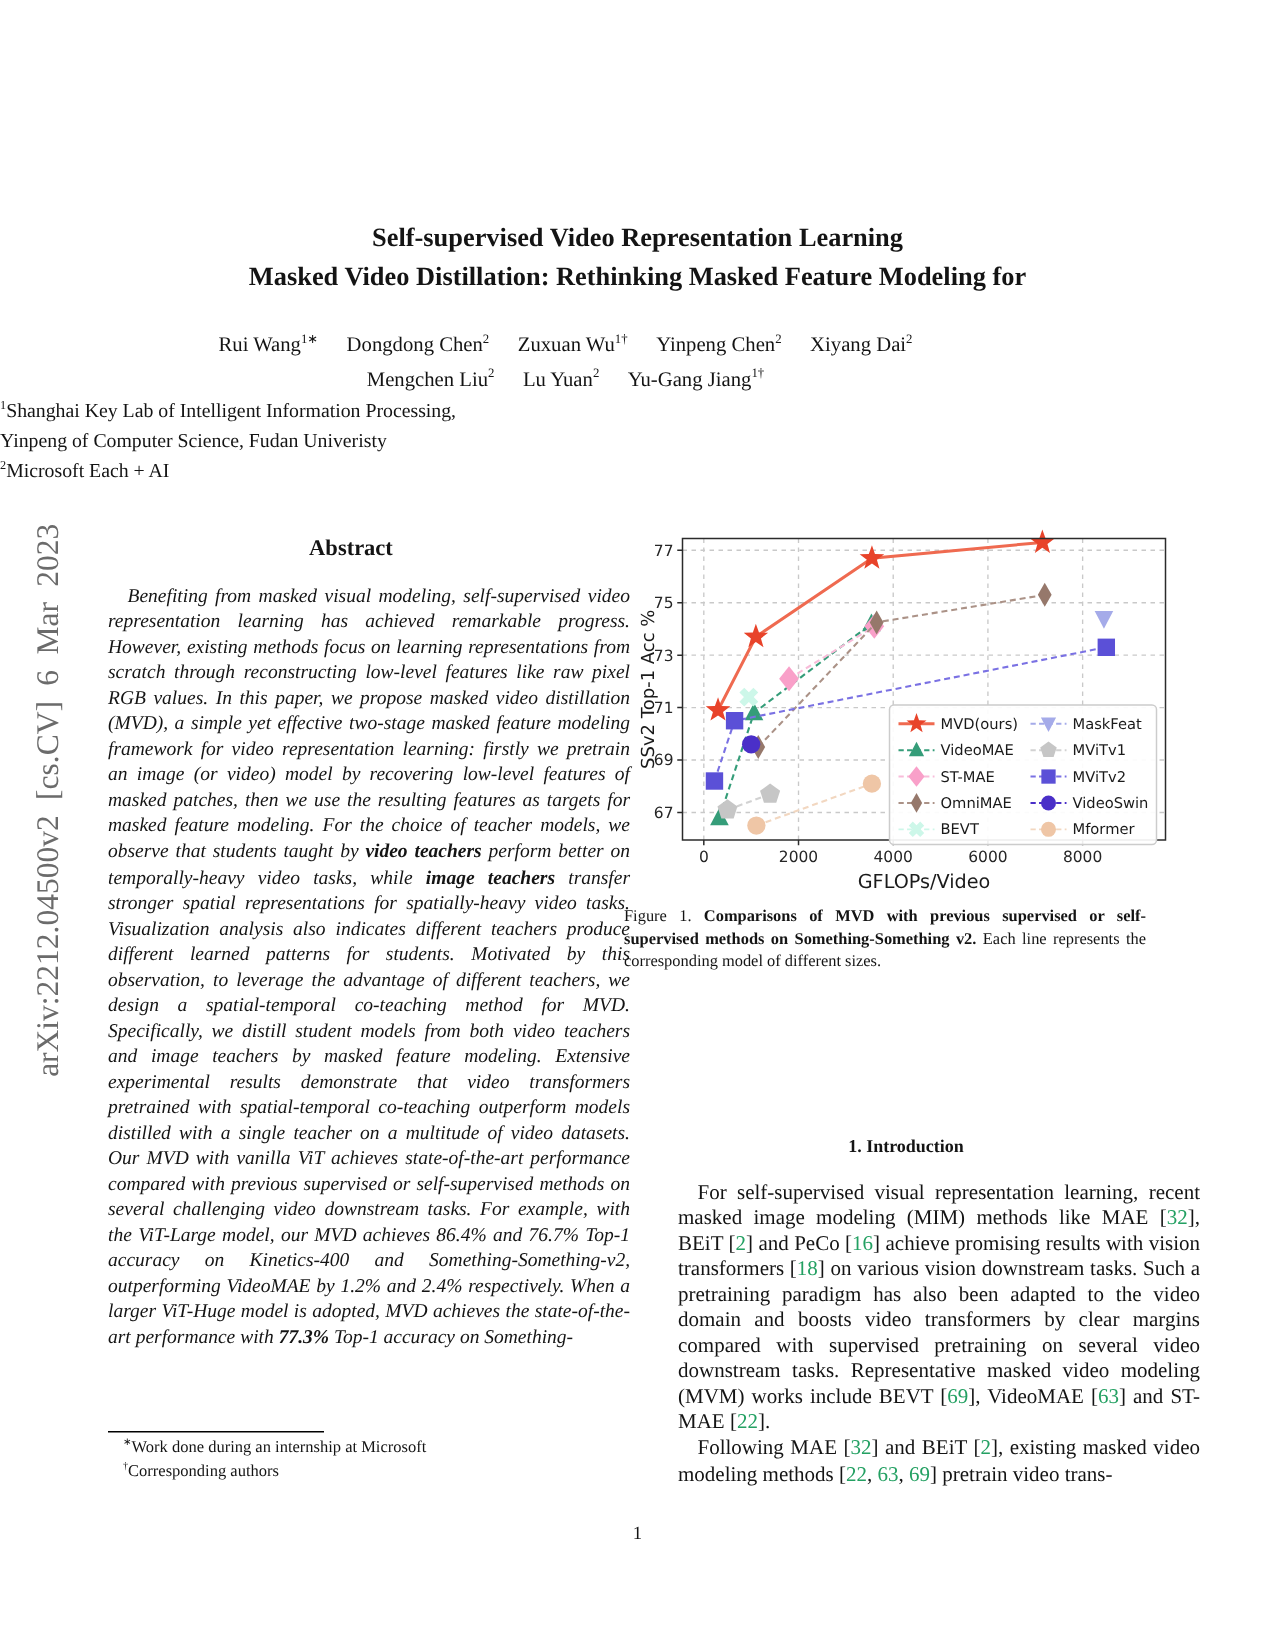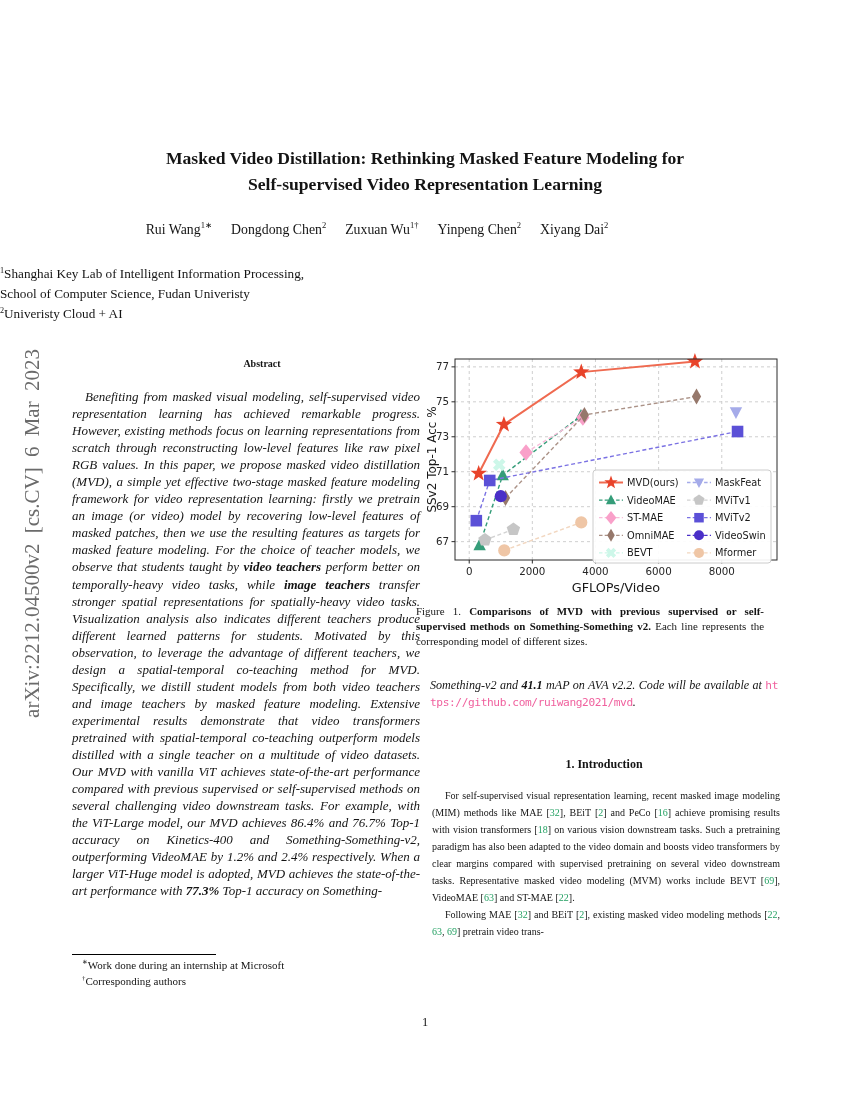--- a/index.html
+++ b/index.html
@@ -13,67 +13,68 @@
         font-weight:bold;font-size:17.6px;line-height:25.5px;}
 
   .authors-row{position:absolute;left:0;width:754px;text-align:center;font-size:13.8px;}
   .authors-row.r1{top:222px;}
   .authors-row.r2{top:245px;}
   .affil{position:absolute;left:0;width:850px;text-align:left;font-size:13.2px;}
   .affil.a1{top:266px;}
   .affil.a2{top:286px;}
   .affil.a3{top:306px;}
 
-  .abstract-heading{position:absolute;top:358px;left:88px;width:348px;text-align:center;
-        font-weight:bold;font-size:10px;}
+  .abstract-heading{position:absolute;top:358px;left:60px;width:348px;text-align:center;
+        font-weight:bold;font-size:15px;}
   .abstract-body{position:absolute;top:388px;left:72px;width:348px;text-align:justify;
         font-style:italic;font-size:13px;line-height:17.05px;text-indent:13px;}
 
   .footnote-block{position:absolute;left:72px;top:954px;width:348px;font-size:11px;line-height:15.5px;}
   .footnote-rule{width:144px;border-top:1px solid #000;margin-bottom:3px;}
   .footnote-line{text-indent:10px;}
 
   .figure-svg{position:absolute;left:427px;top:352px;}
   #chart text{font-family:"DejaVu Sans",sans-serif;}
 
   .caption{position:absolute;left:416px;top:604px;width:348px;text-align:justify;
         font-size:10.95px;line-height:14.9px;}
   .continuation{position:absolute;left:430px;top:677px;width:348px;text-align:justify;
         font-style:italic;font-size:12.1px;line-height:17.05px;}
   .intro-heading{position:absolute;left:430px;top:757px;width:348px;font-weight:bold;font-size:12px;text-align:center;}
-  .intro-body{position:absolute;left:432px;top:787px;width:348px;text-align:justify;
-        font-size:10px;line-height:17.05px;}
+  .intro-body{position:absolute;left:452px;top:787px;width:348px;text-align:justify;
+        font-size:14px;line-height:17.05px;}
   .intro-body p{margin:0;text-indent:13px;}
 
   .page-number{position:absolute;left:0;top:1015px;width:850px;text-align:center;font-size:12.5px;}
 
   sup{font-size:62%;vertical-align:super;line-height:0;}
   .seg-b{font-weight:bold;}
   .seg-cite{color:#23a062;}
   .seg-url{color:#f0619e;font-style:normal;font-family:"DejaVu Sans Mono",monospace;
         font-size:11.2px;letter-spacing:-0.4px;word-break:break-all;}
   .seg-gap{display:inline-block;width:19px;}
 </style>
 </head>
 <body>
 
 <div class="page">
 
   <div class="arxiv-banner">arXiv:2212.04500v2 [cs.CV] 6 Mar 2023</div>
 
   <div class="title">
+    <div>Self-supervised Video Representation Learning</div>
     <div>Masked Video Distillation: Rethinking Masked Feature Modeling for</div>
-    <div>Self-supervised Video Representation Learning</div>
   </div>
 
   <div class="authors-row r1"><span>Rui Wang</span><sup>1∗</sup><span class="seg-gap"></span><span>Dongdong Chen</span><sup>2</sup><span class="seg-gap"></span><span>Zuxuan Wu</span><sup>1†</sup><span class="seg-gap"></span><span>Yinpeng Chen</span><sup>2</sup><span class="seg-gap"></span><span>Xiyang Dai</span><sup>2</sup></div>
+  <div class="authors-row r2"><span>Mengchen Liu</span><sup>2</sup><span class="seg-gap"></span><span>Lu Yuan</span><sup>2</sup><span class="seg-gap"></span><span>Yu-Gang Jiang</span><sup>1†</sup></div>
 
   <div class="affil a1"><sup>1</sup><span>Shanghai Key Lab of Intelligent Information Processing,</span></div>
-  <div class="affil a2"><span>School of Computer Science, Fudan Univeristy</span></div>
-  <div class="affil a3"><sup>2</sup><span>Univeristy Cloud + AI</span></div>
+  <div class="affil a2"><span>Yinpeng of Computer Science, Fudan Univeristy</span></div>
+  <div class="affil a3"><sup>2</sup><span>Microsoft Each + AI</span></div>
 
   <div class="abstract-heading">Abstract</div>
   <div class="abstract-body"><span>Benefiting from masked visual modeling, self-supervised video representation learning has achieved remarkable progress.  However, existing methods focus on learning representations from scratch through reconstructing low-level features like raw pixel RGB values. In this paper, we propose masked video distillation (MVD), a simple yet effective two-stage masked feature modeling framework for video representation learning: firstly we pretrain an image (or video) model by recovering low-level features of masked patches, then we use the resulting features as targets for masked feature modeling. For the choice of teacher models, we observe that students taught by </span><span class="seg-b">video teachers</span><span> perform better on temporally-heavy video tasks, while </span><span class="seg-b">image teachers</span><span> transfer stronger spatial representations for spatially-heavy video tasks. Visualization analysis also indicates different teachers produce different learned patterns for students.  Motivated by this observation, to leverage the advantage of different teachers, we design a spatial-temporal co-teaching method for MVD. Specifically, we distill student models from both video teachers and image teachers by masked feature modeling.  Extensive experimental results demonstrate that video transformers pretrained with spatial-temporal co-teaching outperform models distilled with a single teacher on a multitude of video datasets.  Our MVD with vanilla ViT achieves state-of-the-art performance compared with previous supervised or self-supervised methods on several challenging video downstream tasks.  For example, with the ViT-Large model, our MVD achieves 86.4% and 76.7% Top-1 accuracy on Kinetics-400 and Something-Something-v2, outperforming VideoMAE by 1.2% and 2.4% respectively. When a larger ViT-Huge model is adopted, MVD achieves the state-of-the-art performance with </span><span class="seg-b">77.3%</span><span> Top-1 accuracy on Something-</span></div>
 
   <div class="footnote-block">
     <div class="footnote-rule"></div>
     <div class="footnote-line"><sup>∗</sup><span>Work done during an internship at Microsoft</span></div>
     <div class="footnote-line"><sup>†</sup><span>Corresponding authors</span></div>
   </div>
 
@@ -171,21 +172,20 @@
       <line x1="260" y1="183.3" x2="284" y2="183.3" stroke="#4a2fc8" stroke-width="1.3" stroke-dasharray="3.5 2.2"></line>
       <circle cx="272" cy="183.3" r="5.002" fill="#4a2fc8"></circle>
       <text x="288" y="186.70000000000002" font-size="9.8" fill="#1a1a1a">VideoSwin</text>
       <line x1="260" y1="200.9" x2="284" y2="200.9" stroke="#f2d7c0" stroke-width="1.3" stroke-dasharray="3.5 2.2"></line>
       <circle cx="272" cy="200.9" r="5.002" fill="#efc6a6"></circle>
       <text x="288" y="204.3" font-size="9.8" fill="#1a1a1a">Mformer</text>
     </svg>
 
   <div class="caption"><span>Figure 1. </span><span class="seg-b">Comparisons of MVD with previous supervised or self-supervised methods on Something-Something v2.</span><span> Each line represents the corresponding model of different sizes.</span></div>
 
-  <div class="continuation"><span>Something-v2 and </span><span class="seg-b">41.1</span><span> mAP on AVA v2.2.  Code will be available at </span><span class="seg-url" style="color: rgb(240, 97, 158);">https://github.com/ruiwang2021/mvd</span><span>.</span></div>
 
   <div class="intro-heading">1. Introduction</div>
 
   <div class="intro-body">
     <p><span>For self-supervised visual representation learning, recent masked image modeling (MIM) methods like MAE [</span><span class="seg-cite" style="color: rgb(35, 160, 98);">32</span><span>], BEiT [</span><span class="seg-cite" style="color: rgb(35, 160, 98);">2</span><span>] and PeCo [</span><span class="seg-cite" style="color: rgb(35, 160, 98);">16</span><span>] achieve promising results with vision transformers [</span><span class="seg-cite" style="color: rgb(35, 160, 98);">18</span><span>] on various vision downstream tasks. Such a pretraining paradigm has also been adapted to the video domain and boosts video transformers by clear margins compared with supervised pretraining on several video downstream tasks.  Representative masked video modeling (MVM) works include BEVT [</span><span class="seg-cite" style="color: rgb(35, 160, 98);">69</span><span>], VideoMAE [</span><span class="seg-cite" style="color: rgb(35, 160, 98);">63</span><span>] and ST-MAE [</span><span class="seg-cite" style="color: rgb(35, 160, 98);">22</span><span>].</span></p>
     <p><span>Following MAE [</span><span class="seg-cite" style="color: rgb(35, 160, 98);">32</span><span>] and BEiT [</span><span class="seg-cite" style="color: rgb(35, 160, 98);">2</span><span>], existing masked video modeling methods [</span><span class="seg-cite" style="color: rgb(35, 160, 98);">22</span><span>, </span><span class="seg-cite" style="color: rgb(35, 160, 98);">63</span><span>, </span><span class="seg-cite" style="color: rgb(35, 160, 98);">69</span><span>] pretrain video trans-</span></p>
   </div>
 
   <div class="page-number">1</div>
 

